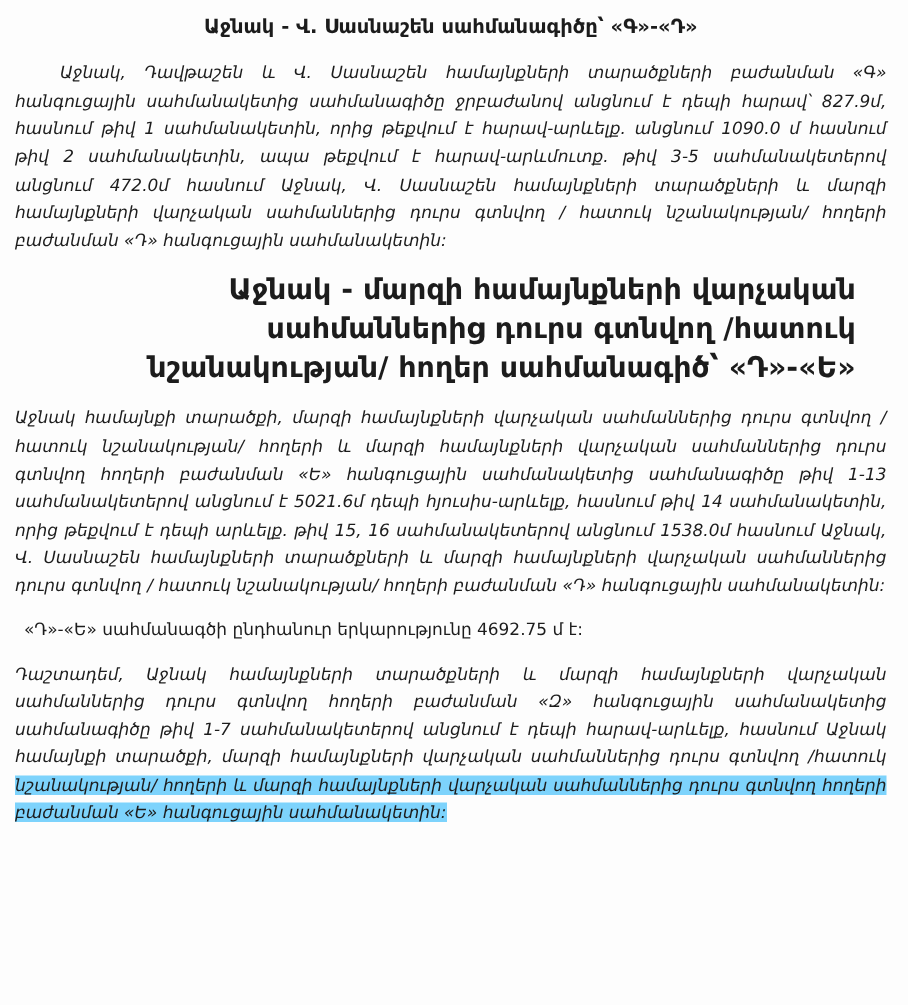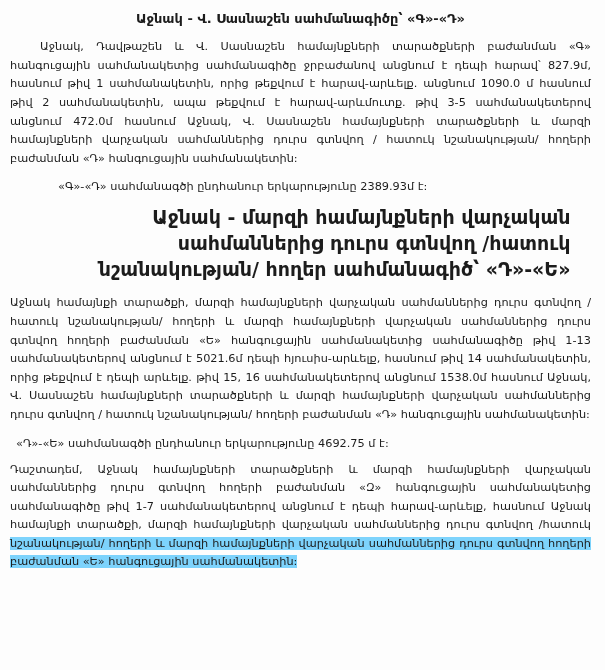--- a/index.html
+++ b/index.html
@@ -21,21 +21,22 @@
     text-align: center;
     font-weight: bold;
     font-size: 13px;
     margin: 2px 0 10px 0;
     line-height: 1.4;
   }
   p.body-text {
     font-size: 11.3px;
     line-height: 18.6px;
     text-align: justify;
-    margin: 6px 0 10px 0;
+    margin: 12px 0 10px 0;
+    font-style: italic;
   }
   p.indent-first {
     text-indent: 30px;
   }
   .length-line {
     font-size: 11.3px;
     line-height: 18px;
     margin: 2px 0 8px 0;
   }
   .length-line.center-ish {
@@ -58,21 +59,20 @@
 </style>
 </head>
 <body>
 
 <div class="page">
 
   <div class="doc-title">Աջնակ -  Վ. Սասնաշեն սահմանագիծը՝ «Գ»-«Դ»</div>
 
   <p class="body-text indent-first">Աջնակ, Դավթաշեն և Վ. Սասնաշեն համայնքների տարածքների բաժանման «Գ» հանգուցային սահմանակետից սահմանագիծը ջրբաժանով անցնում է դեպի հարավ՝ 827.9մ, հասնում թիվ 1 սահմանակետին, որից թեքվում է հարավ-արևելք. անցնում 1090.0 մ հասնում թիվ 2 սահմանակետին, ապա թեքվում է հարավ-արևմուտք. թիվ 3-5 սահմանակետերով անցնում 472.0մ հասնում Աջնակ, Վ. Սասնաշեն համայնքների տարածքների և մարզի համայնքների վարչական սահմաններից դուրս գտնվող / հատուկ նշանակության/  հողերի բաժանման  «Դ» հանգուցային սահմանակետին:</p>
 
-  <div class="length-line center-ish">«Գ»-«Դ» սահմանագծի ընդհանուր  երկարությունը  2389.93մ է:</div>
 
   <div class="section-heading">Աջնակ  -  մարզի համայնքների վարչական սահմաններից դուրս գտնվող /հատուկ նշանակության/ հողեր սահմանագիծ՝  «Դ»-«Ե»</div>
 
   <p class="body-text">Աջնակ համայնքի տարածքի, մարզի համայնքների վարչական սահմաններից դուրս գտնվող /հատուկ նշանակության/ հողերի և մարզի համայնքների վարչական սահմաններից դուրս գտնվող հողերի բաժանման «Ե» հանգուցային սահմանակետից սահմանագիծը թիվ 1-13 սահմանակետերով անցնում է 5021.6մ դեպի հյուսիս-արևելք, հասնում թիվ 14 սահմանակետին, որից թեքվում է դեպի արևելք. թիվ 15, 16 սահմանակետերով անցնում 1538.0մ հասնում Աջնակ, Վ. Սասնաշեն համայնքների տարածքների և մարզի համայնքների վարչական սահմաններից դուրս գտնվող / հատուկ նշանակության/ հողերի բաժանման  «Դ» հանգուցային սահմանակետին:</p>
 
   <div class="length-line left-ish">«Դ»-«Ե» սահմանագծի ընդհանուր  երկարությունը  4692.75 մ է:</div>
 
 
   <p class="body-text"><span>Դաշտադեմ, Աջնակ համայնքների տարածքների և մարզի համայնքների վարչական սահմաններից դուրս գտնվող հողերի բաժանման «Զ» հանգուցային սահմանակետից սահմանագիծը թիվ 1-7 սահմանակետերով անցնում է դեպի հարավ-արևելք, հասնում Աջնակ համայնքի տարածքի, մարզի համայնքների վարչական սահմաններից դուրս գտնվող /հատուկ </span><span class="hl">նշանակության/ հողերի և մարզի համայնքների վարչական սահմաններից դուրս գտնվող հողերի բաժանման «Ե» հանգուցային սահմանակետին:</span></p>
 

